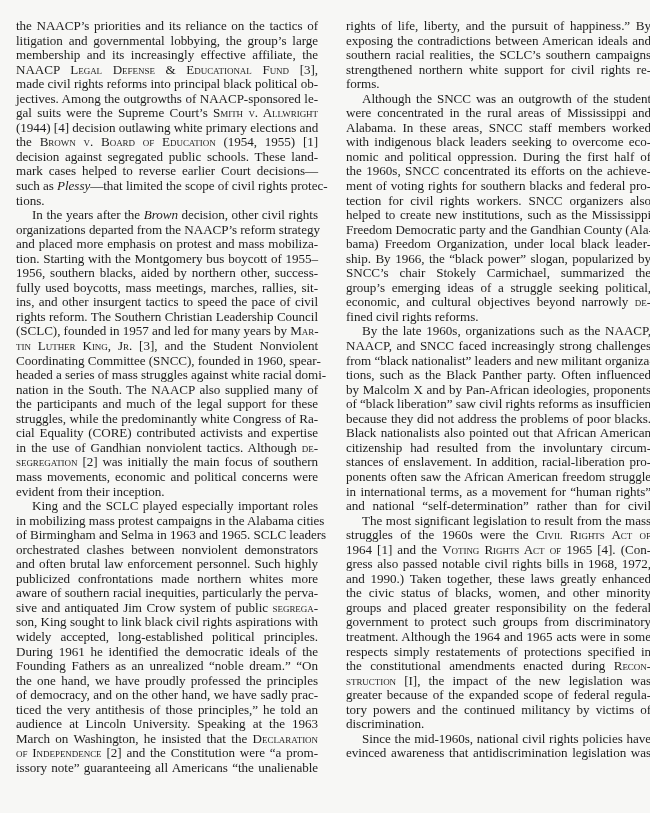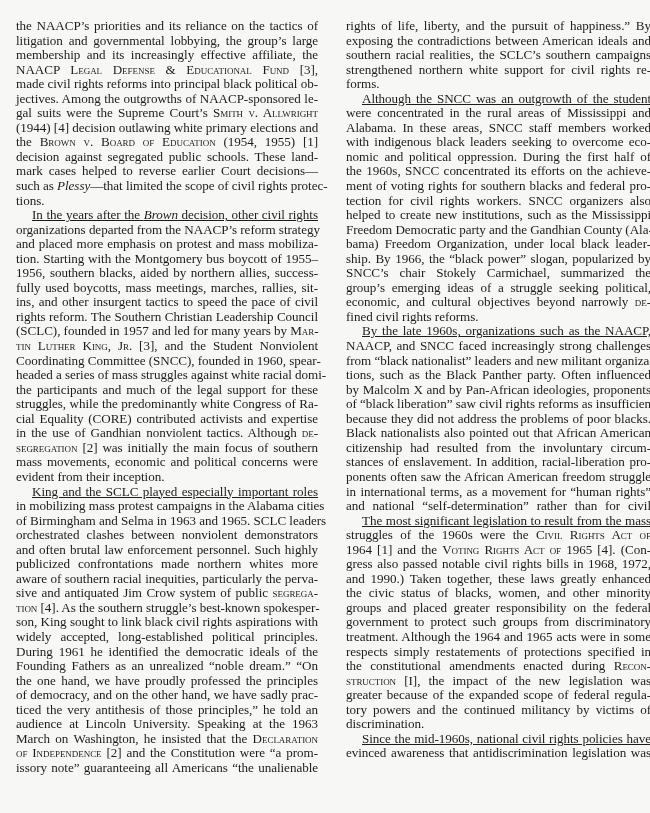--- a/index.html
+++ b/index.html
@@ -12,21 +12,21 @@
   .col { position:absolute; top:19px; }
   #col-left { left:16px; width:302px; }
   #col-right { left:346px; width:305px; }
   .ln {
     display:block; height:14.55px; line-height:14.55px;
     font-size:13.1px; white-space:nowrap;
     text-align:justify; text-align-last:justify;
     letter-spacing:-0.05px;
   }
   .ln.end { text-align-last:left; }
-  .ln.ind { text-indent:16px;text-decoration:underline; }
+  .ln.ind { text-indent:16px; }
   .sc { font-variant: small-caps; }
 </style>
 </head>
 <body>
 
 <div class="page">
   <div class="col" id="col-left">
       <span class="ln">the NAACP’s priorities and its reliance on the tactics of</span>
       <span class="ln">litigation and governmental lobbying, the group’s large</span>
       <span class="ln">membership and its increasingly effective affiliate, the</span>
@@ -37,44 +37,44 @@
       <span class="ln">(1944) [4] decision outlawing white primary elections and</span>
       <span class="ln">the <span class="sc">Brown v. Board of Education</span> (1954, 1955) [1]</span>
       <span class="ln">decision against segregated public schools. These land-</span>
       <span class="ln">mark cases helped to reverse earlier Court decisions—</span>
       <span class="ln">such as <i>Plessy</i>—that limited the scope of civil rights protec-</span>
       <span class="ln end">tions.</span>
       <span class="ln ind">In the years after the <i>Brown</i> decision, other civil rights</span>
       <span class="ln">organizations departed from the NAACP’s reform strategy</span>
       <span class="ln">and placed more emphasis on protest and mass mobiliza-</span>
       <span class="ln">tion. Starting with the Montgomery bus boycott of 1955–</span>
-      <span class="ln">1956, southern blacks, aided by northern allies, success-</span>
+      <span class="ln">1956, southern blacks, aided by northern other, success-</span>
       <span class="ln">fully used boycotts, mass meetings, marches, rallies, sit-</span>
       <span class="ln">ins, and other insurgent tactics to speed the pace of civil</span>
       <span class="ln">rights reform. The Southern Christian Leadership Council</span>
       <span class="ln">(SCLC), founded in 1957 and led for many years by <span class="sc">Mar-</span></span>
       <span class="ln"><span class="sc">tin Luther King, Jr.</span> [3], and the Student Nonviolent</span>
       <span class="ln">Coordinating Committee (SNCC), founded in 1960, spear-</span>
       <span class="ln">headed a series of mass struggles against white racial domi-</span>
+      <span class="ln">nation in the South. The NAACP also supplied many of</span>
       <span class="ln">the participants and much of the legal support for these</span>
       <span class="ln">struggles, while the predominantly white Congress of Ra-</span>
       <span class="ln">cial Equality (CORE) contributed activists and expertise</span>
       <span class="ln">in the use of Gandhian nonviolent tactics. Although <span class="sc">de-</span></span>
       <span class="ln"><span class="sc">segregation</span> [2] was initially the main focus of southern</span>
       <span class="ln">mass movements, economic and political concerns were</span>
       <span class="ln end">evident from their inception.</span>
       <span class="ln ind">King and the SCLC played especially important roles</span>
       <span class="ln">in mobilizing mass protest campaigns in the Alabama cities</span>
       <span class="ln">of Birmingham and Selma in 1963 and 1965. SCLC leaders</span>
       <span class="ln">orchestrated clashes between nonviolent demonstrators</span>
       <span class="ln">and often brutal law enforcement personnel. Such highly</span>
       <span class="ln">publicized confrontations made northern whites more</span>
       <span class="ln">aware of southern racial inequities, particularly the perva-</span>
       <span class="ln">sive and antiquated Jim Crow system of public <span class="sc">segrega-</span></span>
-      <span class="ln"><span class="sc">tion</span> [4]. As the southern struggle’s best-known spokesper-</span>
       <span class="ln">son, King sought to link black civil rights aspirations with</span>
       <span class="ln">widely accepted, long-established political principles.</span>
       <span class="ln">During 1961 he identified the democratic ideals of the</span>
       <span class="ln">Founding Fathers as an unrealized “noble dream.” “On</span>
       <span class="ln">the one hand, we have proudly professed the principles</span>
       <span class="ln">of democracy, and on the other hand, we have sadly prac-</span>
       <span class="ln">ticed the very antithesis of those principles,” he told an</span>
       <span class="ln">audience at Lincoln University. Speaking at the 1963</span>
       <span class="ln">March on Washington, he insisted that the <span class="sc">Declaration</span></span>
       <span class="ln"><span class="sc">of Independence</span> [2] and the Constitution were “a prom-</span>

